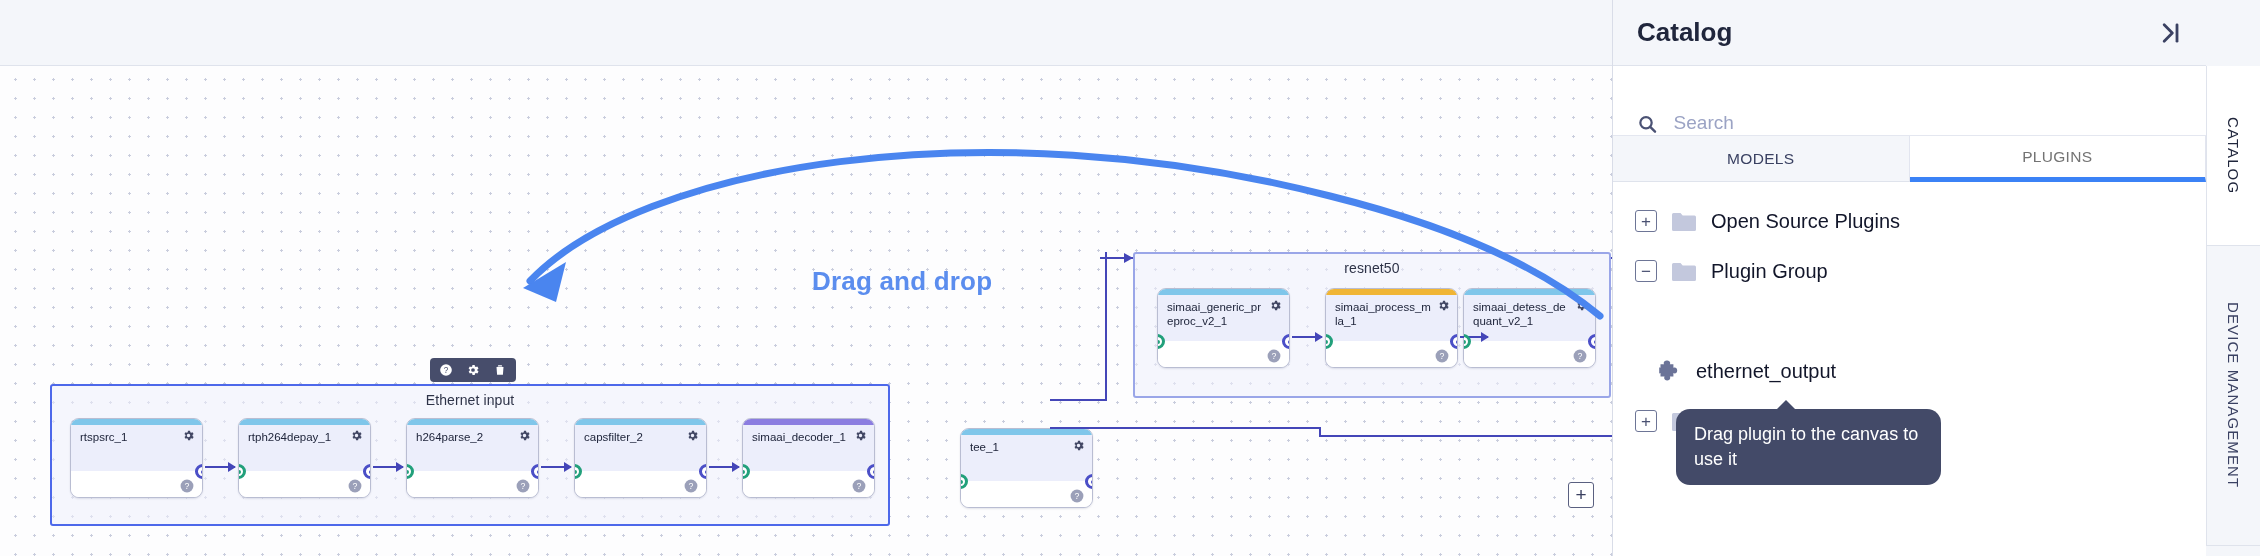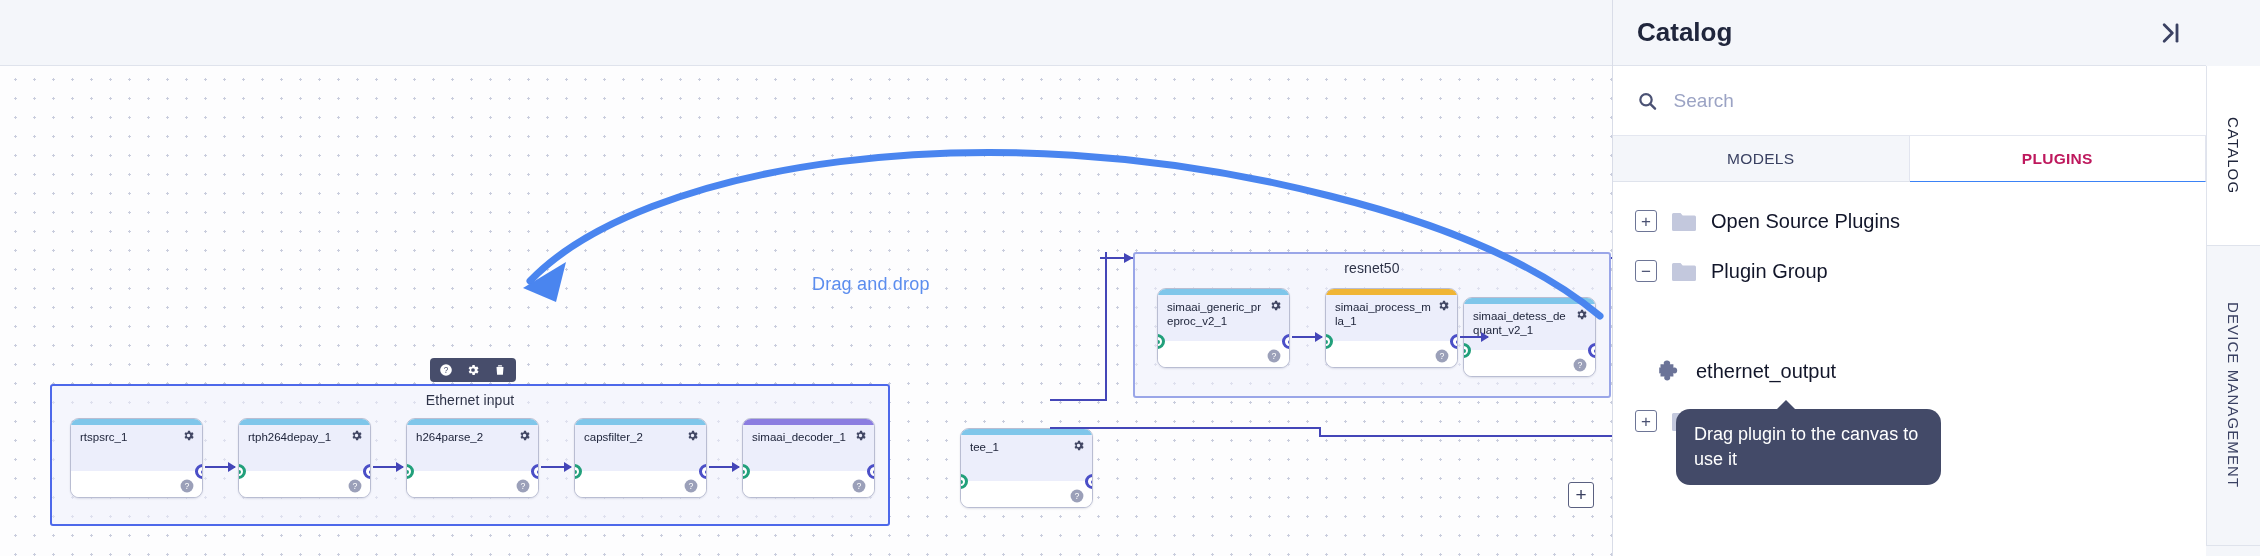--- a/index.html
+++ b/index.html
@@ -119,22 +119,22 @@
   .nodetoolbar {
     position: absolute; left: 430px; top: 292px;
     display: flex; align-items: center; gap: 13px;
     background: #474d6b; border-radius: 4px;
     padding: 5px 9px; z-index: 9;
   }
   .nodetoolbar svg { width: 14px; height: 14px; display: block; }
 
   
   .dnd-label {
-    position: absolute; left: 812px; top: 208px;
-    font-size: 18px; font-weight: normal; color: #5b8dee;
+    position: absolute; left: 812px; top: 200px;
+    font-size: 26px; font-weight: bold; color: #5b8dee;
     letter-spacing: .2px;
   }
   .dnd-arrow { position: absolute; left: 0; top: 0; width: 1612px; height: 490px; z-index: 8; pointer-events:none; }
 
   
   .wires { position: absolute; left: 0; top: 0; width: 1612px; height: 490px; z-index: 2; }
 
   
   .canvas-btn {
     position: absolute; right: 18px; bottom: 48px;
@@ -154,21 +154,21 @@
   .panel-header {
     height: 66px; background: #f4f6fa;
     border-bottom: 1px solid #dfe3ec;
     display: flex; align-items: center;
     padding: 0 22px 0 24px;
   }
   .panel-title { font-size: 26px; font-weight: bold; color: #20263c; flex: 1; }
   .collapse-btn { color: #3a4162; display: flex; align-items: center; }
 
   .search-row {
-    height: 70px; display: flex; align-items: center;
+    height: 70px; display: flex; align-items: flex-end;
     padding: 0 24px; border-bottom: 1px solid #e4e7f0;
     background: #ffffff;
   }
   .search-row svg { width: 22px; height: 22px; margin-right: 14px; }
   .search-input {
     border: 0; outline: 0; font-size: 19px; color: #3a4162;
     background: transparent; width: 100%;
     font-family: "Liberation Sans", sans-serif;
   }
   .search-input::placeholder { color: #9ba3c4; }
@@ -177,22 +177,22 @@
     display: flex; height: 46px;
     background: #f4f6fa; border-bottom: 1px solid #dfe3ec;
   }
   .tab {
     flex: 1; display: flex; align-items: center; justify-content: center;
     font-size: 15.5px; color: #3a4162;
     border-right: 1px solid #e2e5ef;
     letter-spacing: .3px;
   }
   .tab.active {
-    background: #ffffff; color: #be185d; font-weight: bold;
-    border-bottom: 1px solid #3b82f6;
+    background: #ffffff; color: #737373; font-weight: normal;
+    border-bottom: 5px solid #3b82f6;
     margin-bottom: -1px;
   }
 
   .tree { padding: 14px 0 0 0; position: relative; }
   .tree-row {
     display: flex; align-items: center;
     height: 50px; padding-left: 22px;
     font-size: 20px; color: #12162a;
   }
   .tree-row .expander {
@@ -304,21 +304,21 @@
       <div class="foot">
         <svg class="help" viewBox="0 0 24 24">
             <circle cx="12" cy="12" r="11" fill="#8a90ad"></circle>
             <text x="12" y="17" font-size="15" font-family="Liberation Sans" fill="#fff" text-anchor="middle">?</text>
           </svg>
       </div>
       <div class="port in"></div>
       <div class="port out"></div>
     </div>
 
-    <div class="node" style="left:1463px; top:222px;margin-top:9px;">
+    <div class="node" style="left:1463px; top:222px;">
       <div class="bar" style="background:#7fc6ea"></div>
       <div class="body">
         <div class="title">simaai_detess_dequant_v2_1</div>
         <svg class="gear" viewBox="0 0 24 24">
             <path fill="#2b3150" d="M19.4 13a7.6 7.6 0 000-2l2-1.6-2-3.4-2.4 1a7.5 7.5 0 00-1.7-1l-.4-2.6h-3.9l-.4 2.6a7.5 7.5 0 00-1.7 1l-2.4-1-2 3.4L6.6 11a7.6 7.6 0 000 2l-2 1.6 2 3.4 2.4-1a7.5 7.5 0 001.7 1l.4 2.6h3.9l.4-2.6a7.5 7.5 0 001.7-1l2.4 1 2-3.4-2.1-1.6zM12 15.2A3.2 3.2 0 1115.2 12 3.2 3.2 0 0112 15.2z"></path>
           </svg>
       </div>
       <div class="foot">
         <svg class="help" viewBox="0 0 24 24">
             <circle cx="12" cy="12" r="11" fill="#8a90ad"></circle>

